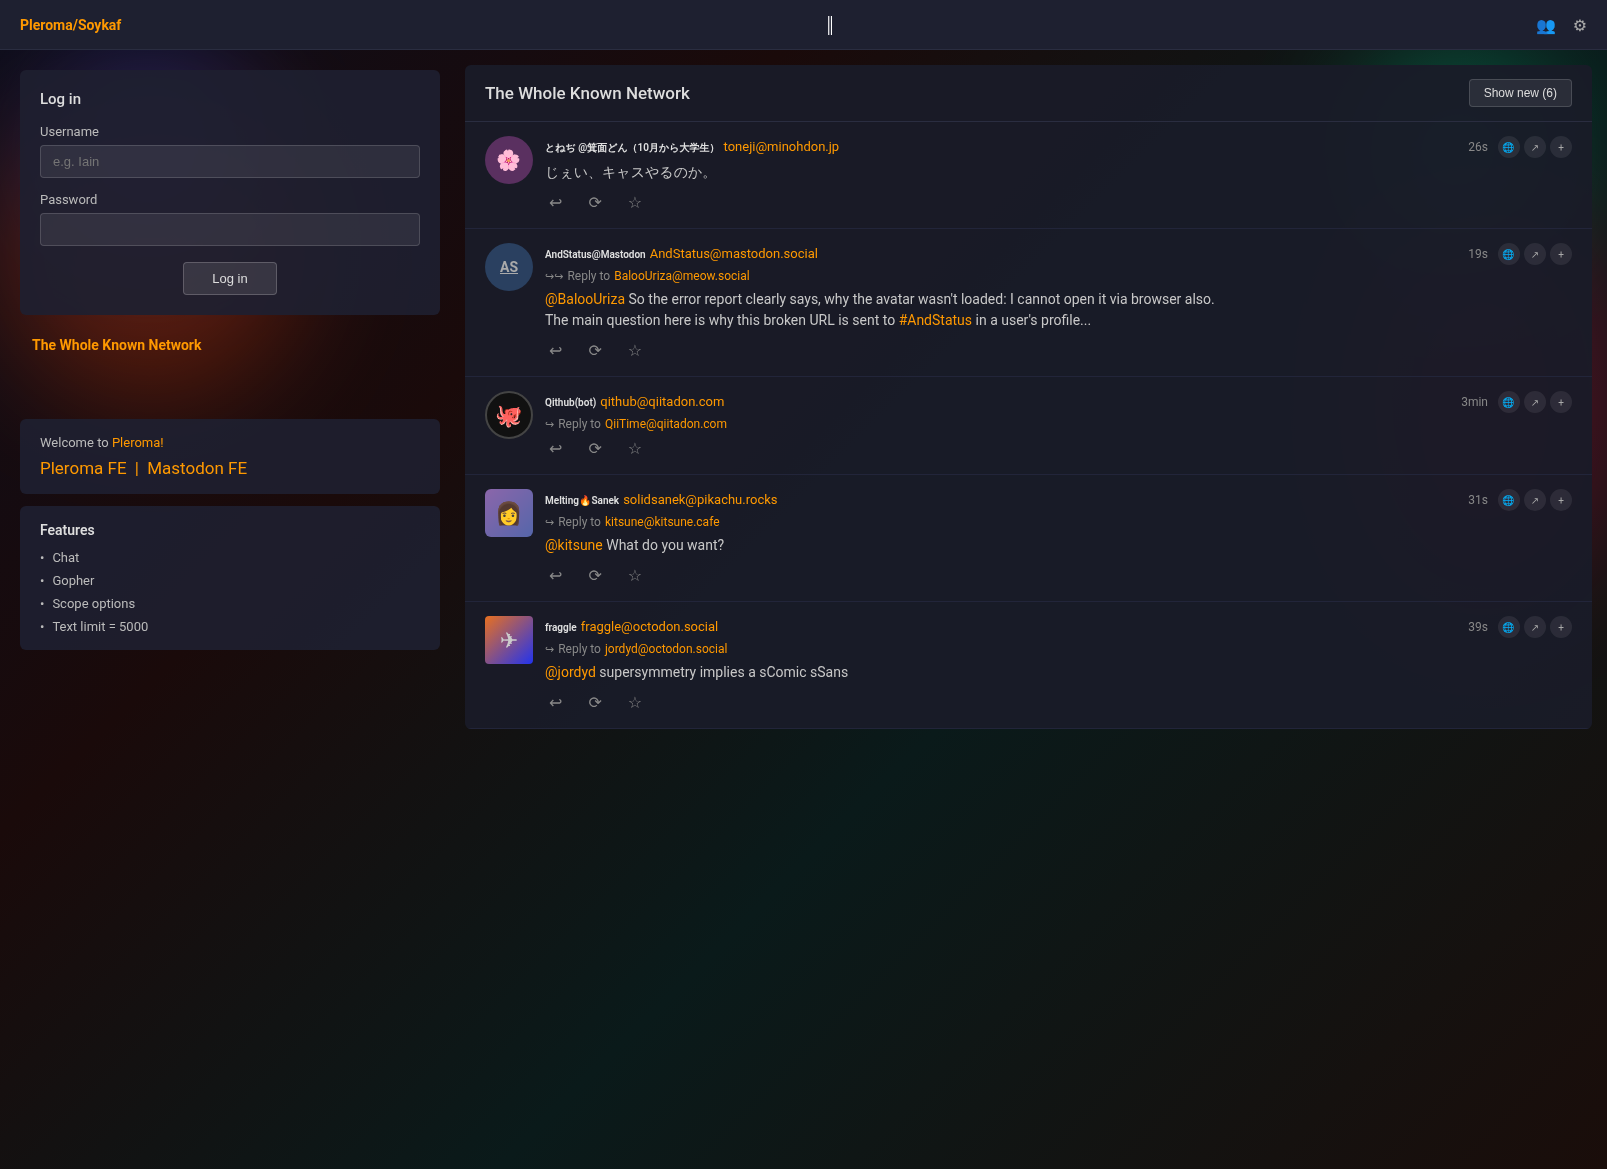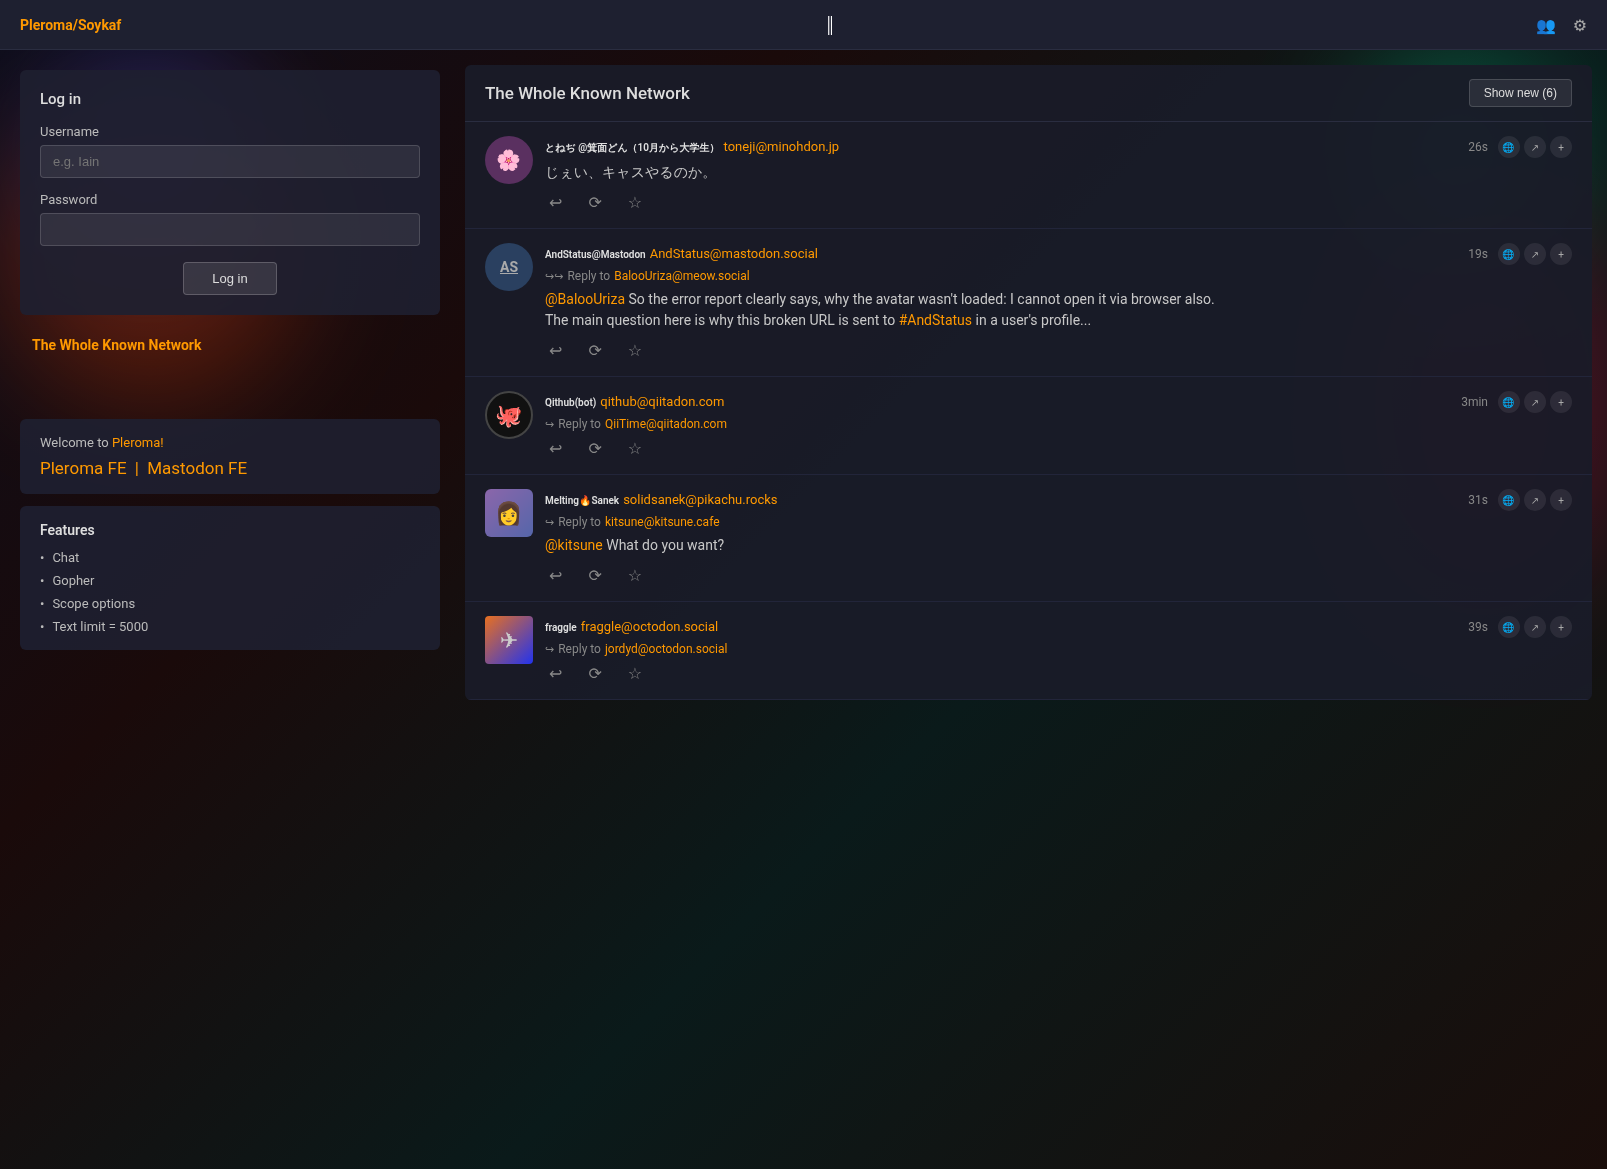--- a/index.html
+++ b/index.html
@@ -535,20 +535,23 @@
               <span class="post-action-icon">🌐</span>
               <span class="post-action-icon">↗</span>
               <span class="post-action-icon">+</span>
             </div>
           </div>
           <div class="post-reply-line">
             <span class="post-reply-icon">↪</span>
             <span>Reply to</span>
             <span class="reply-handle">jordyd@octodon.social</span>
           </div>
+          <div class="post-body">
+            <span class="mention">@jordyd</span> supersymmetry implies a sComic sSans
+          </div>
           <div class="post-footer">
             <button class="post-footer-btn">↩</button>
             <button class="post-footer-btn">⟳</button>
             <button class="post-footer-btn">☆</button>
           </div>
         </div>
       </div>
 
     </div>
   </main>

